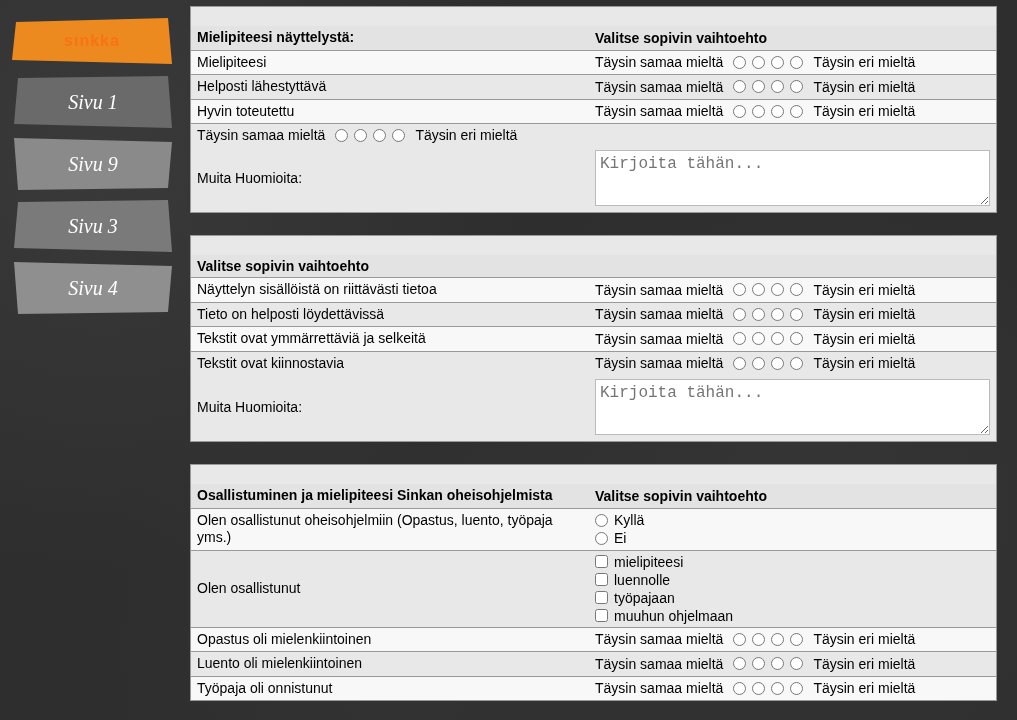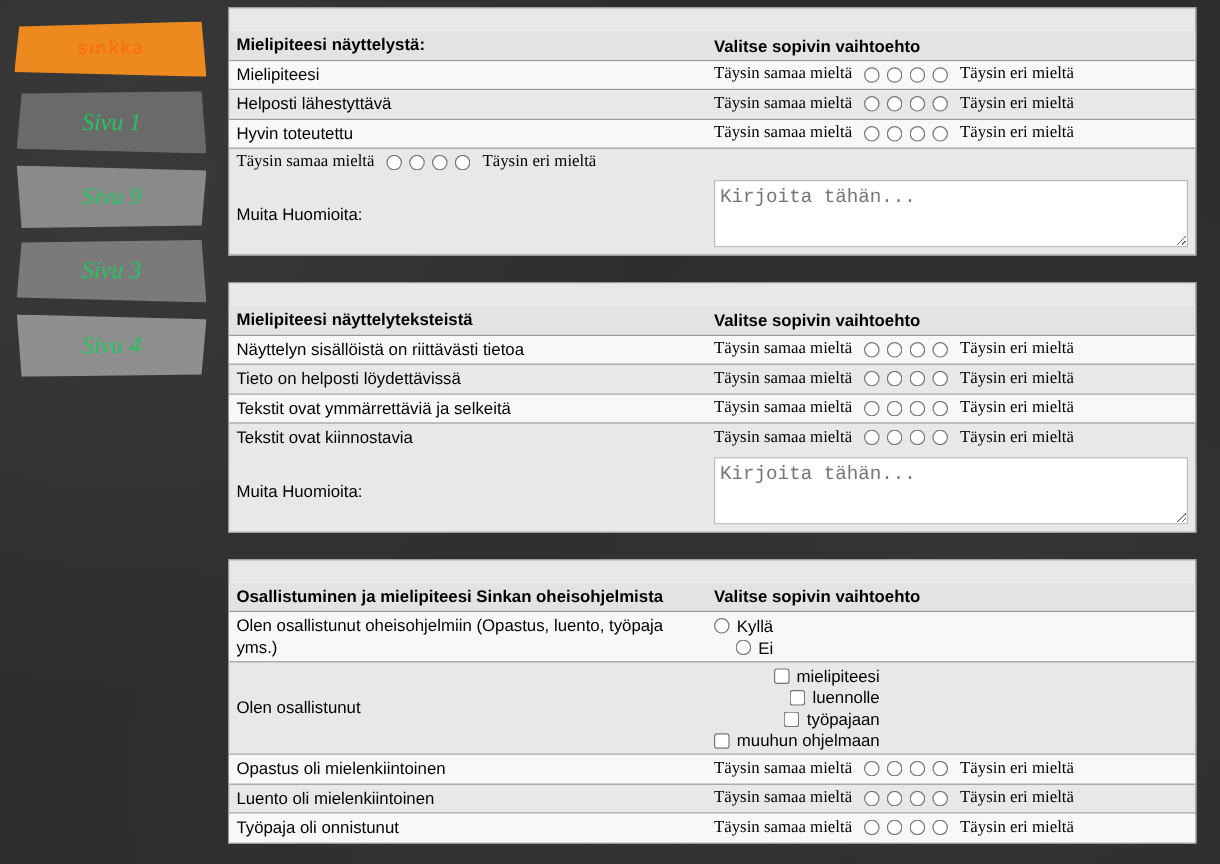--- a/index.html
+++ b/index.html
@@ -52,21 +52,21 @@
     height: 52px;
     margin: 10px 0 0 14px;
     position: relative;
     cursor: pointer;
   }
   .nav-item svg { display:block; position:absolute; top:0; left:0; }
   .nav-label {
     position: absolute;
     top: 0; left: 0; right: 0; bottom: 0;
     display: flex; align-items:center; justify-content:center;
-    color: #22c55e;
+    color: #ffffff;
     font-style: italic;
     font-size: 20px;
     font-family: Georgia, 'Times New Roman', serif;
   }
   
   .main {
     flex: 1;
     padding: 6px 20px 10px 10px;
   }
   .block {
@@ -88,36 +88,36 @@
     align-items: center;
     line-height: 1.25;
   }
   .col-a {
     flex: 1;
     padding: 3px 6px;
     display: flex;
     align-items: center;
     gap: 4px;
   }
-  .likert-left, .likert-right { white-space: nowrap; font-family: Liberation Serif, serif; }
+  .likert-left, .likert-right { white-space: nowrap; }
   .likert-radios { display:flex; gap:6px; margin: 0 6px; }
   .likert-radios input { margin: 0; }
   textarea.notes {
     width: 100%;
     height: 56px;
     resize: both;
     font-family: "Courier New", monospace;
     font-size: 16px;
     padding: 4px;
     border: 1px solid #bbb;
     background: #fff;
   }
   .col-a.notes-cell { padding:4px 6px 6px 6px; }
   .yn-group, .chk-group { display:flex; flex-direction:column; gap:2px; }
-  .yn-item, .chk-item { display:flex; align-items:center; gap:6px;justify-content:flex-end; }
+  .yn-item, .chk-item { display:flex; align-items:center; gap:6px; }
   .submit-btn {
     padding: 3px 28px;
     font-size: 14px;
     background: linear-gradient(#f5f5f5,#ddd);
     border: 1px solid #888;
     border-radius: 3px;
     cursor: pointer;
   }
 </style>
 </head>
@@ -223,21 +223,20 @@
         <div class="col-q">Muita Huomioita:</div>
         <div class="col-a notes-cell">
           <textarea class="notes" placeholder="Kirjoita tähän..." style=""></textarea>
         </div>
       </div>
     </div>
 
     
     <div class="block">
       <div class="row header">
-        <div class="col-q">Mielipiteesi näyttelyteksteistä</div>
         <div class="col-a">Valitse sopivin vaihtoehto</div>
       </div>
       <div id="s2-rows">
           <div class="row alt">
             <div class="col-q">Näyttelyn sisällöistä on riittävästi tietoa</div>
             <div class="col-a">
               <span class="likert-left">Täysin samaa mieltä</span>
               <span class="likert-radios">
                 <input type="radio" name="s2r0" style="">
                 <input type="radio" name="s2r0" style="">

